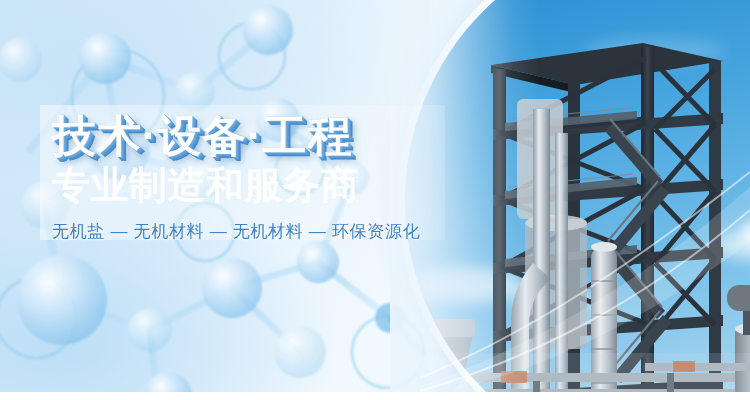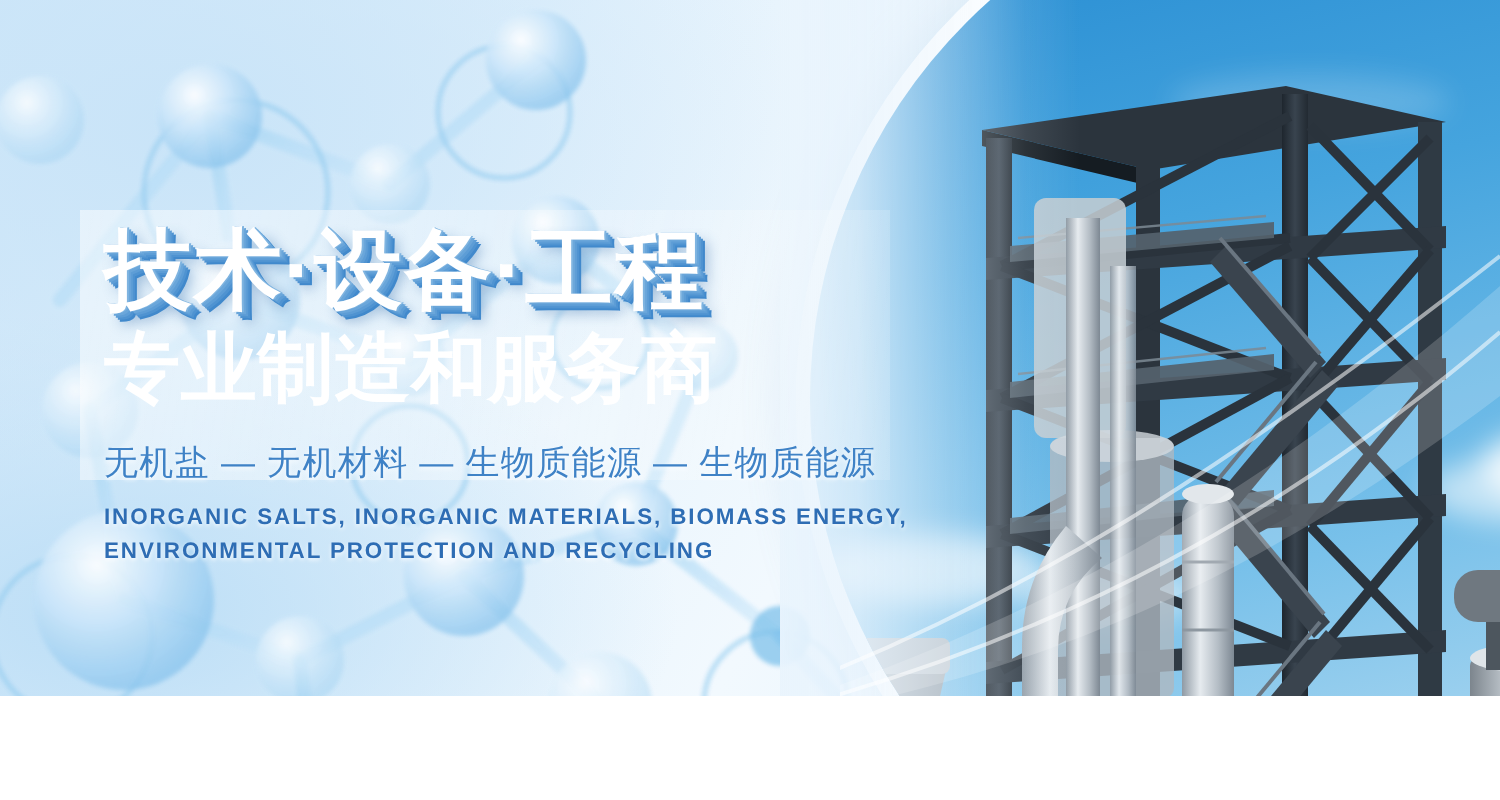--- a/index.html
+++ b/index.html
@@ -1,20 +1,20 @@
 <!DOCTYPE html>
 <html><head>
 <meta charset="utf-8">
 <style>
   html,body{margin:0;padding:0;background:#fff;}
   *{box-sizing:border-box;}
 
   #banner{
     position:relative;
-    width:750px;height:348px;
+    width:750px;height:392px;
     overflow:hidden;
     font-family:"Liberation Sans","DejaVu Sans",sans-serif;
     background:#eaf5fd;
   }
 
   
   .bg-base{
     position:absolute;inset:0;
     background:
       radial-gradient(ellipse 70% 90% at 12% 18%, #c9e4f8 0%, rgba(201,228,248,0) 60%),
@@ -381,17 +381,16 @@
       </g>
       <path d="M-10 258 C 100 220, 210 160, 330 55 L330 110 C 210 200, 110 244, -10 268 Z" fill="#ffffff" fill-opacity=".18"></path>
     </svg>
   </div>
 
   <div class="text-panel"></div>
 
   <div class="copy">
     <h1 class="headline1">技术·设备·工程</h1>
     <h1 class="headline2">专业制造和服务商</h1>
-    <p class="sub-cn">无机盐 — 无机材料 — 生物质能源 — 生物质能源</p>
-    <p class="sub-en">INORGANIC SALTS, INORGANIC MATERIALS, BIOMASS ENERGY, ENVIRONMENTAL PROTECTION AND RECYCLING</p>
+    <p class="sub-cn">无机盐 — 无机材料 — 无机材料 — 环保资源化</p>
   </div>
 
 </div>
 
 </body></html>

